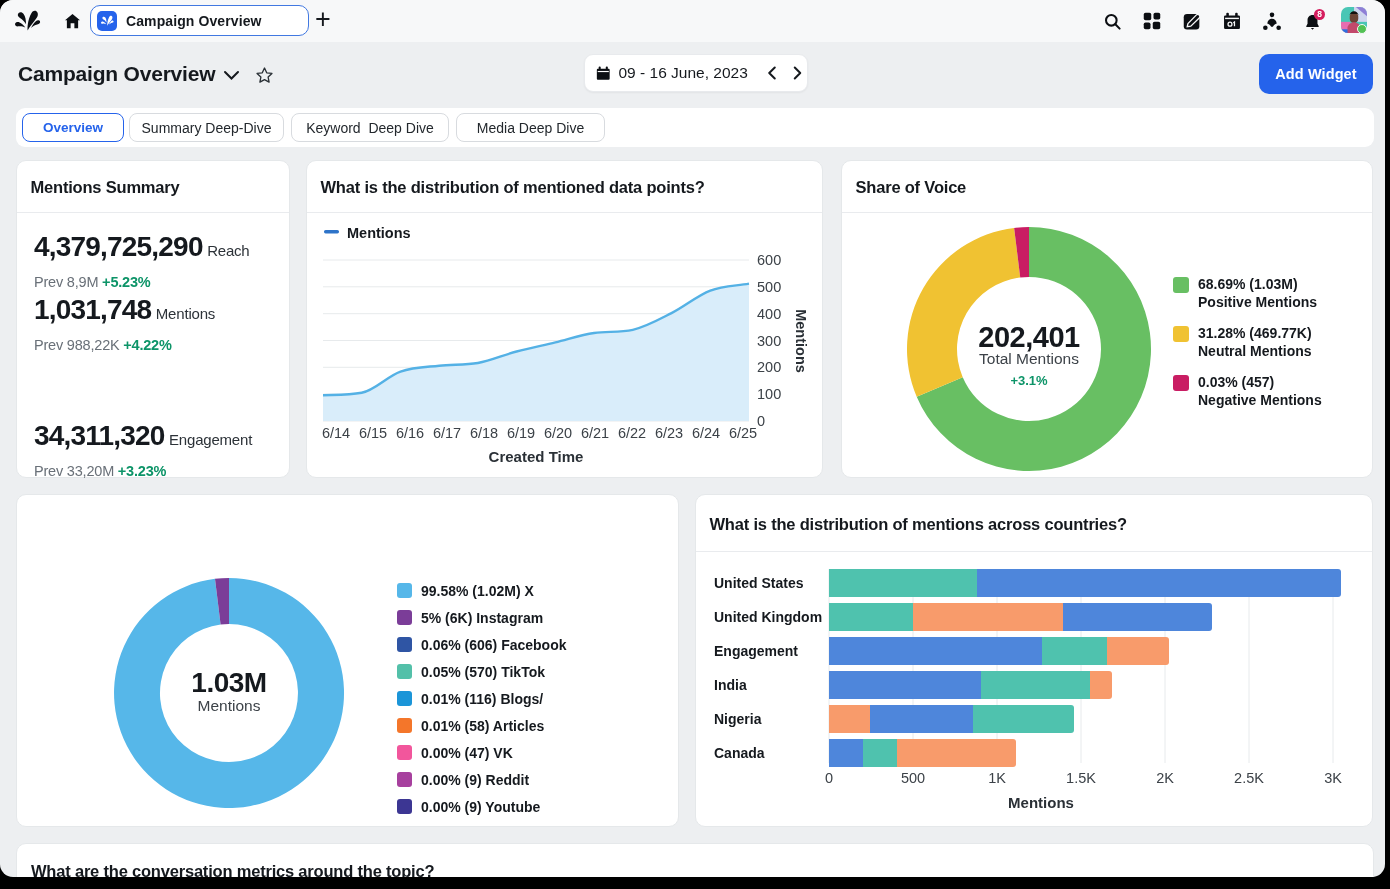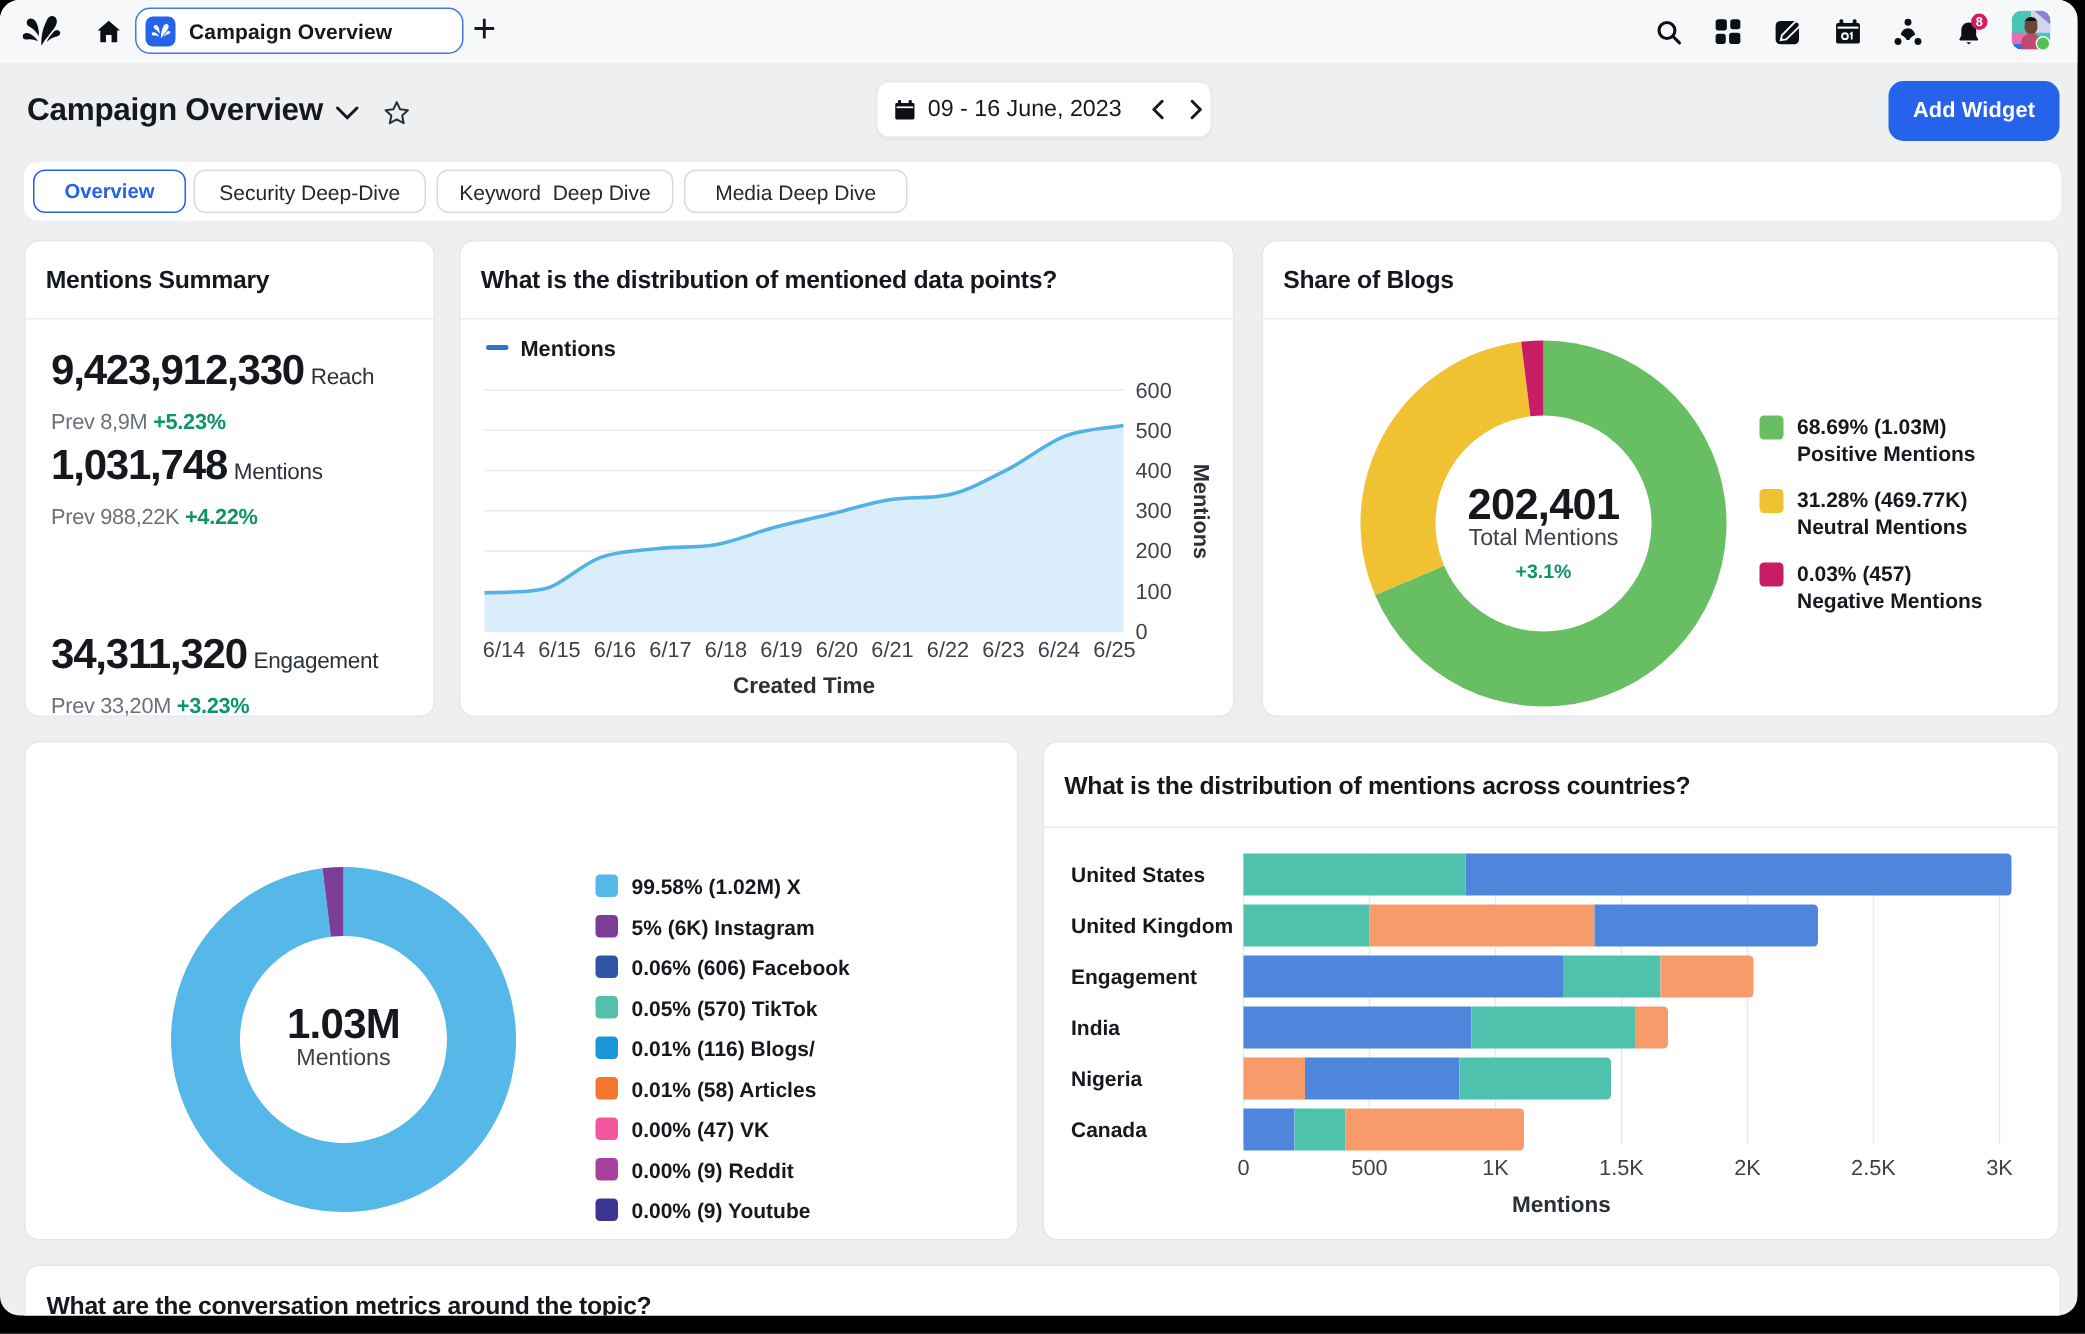--- a/index.html
+++ b/index.html
@@ -149,30 +149,30 @@
         <path d="M7.5 1.5 L2 7 L7.5 12.5"></path>
       </svg>
     <svg style="margin-left:17px;" width="9.5" height="14" viewBox="0 0 9 14" fill="none" stroke="#15191e" stroke-width="2" stroke-linecap="round" stroke-linejoin="round">
         <path d="M1.5 1.5 L7 7 L1.5 12.5"></path>
       </svg>
   </div>
   <div id="addwidget">Add Widget</div>
 
   <div id="tabsbar">
     <div class="vtab active" style="left:6px; width:102px;">Overview</div>
-    <div class="vtab" style="left:113px; width:155px;">Security Deep-Dive</div>
+    <div class="vtab" style="left:113px; width:155px;">Summary Deep-Dive</div>
     <div class="vtab" style="left:275px; width:158px;">Keyword&nbsp; Deep Dive</div>
     <div class="vtab" style="left:440px; width:149px;">Media Deep Dive</div>
   </div>
 
   <div class="card" id="cardA" style="left:16px; top:160px; width:274px; height:318px;">
     <div class="chead">
         <div class="ct">Mentions Summary</div>
       </div>
-    <div class="stat" style="top:70px;"><span class="big">9,423,912,330</span> <span class="lbl">Reach</span><div class="prev">Prev 8,9M <span class="pct">+5.23%</span></div></div>
+    <div class="stat" style="top:70px;"><span class="big">4,379,725,290</span> <span class="lbl">Reach</span><div class="prev">Prev 8,9M <span class="pct">+5.23%</span></div></div>
     <div class="stat" style="top:133px;"><span class="big">1,031,748</span> <span class="lbl">Mentions</span><div class="prev">Prev 988,22K <span class="pct">+4.22%</span></div></div>
     <div class="stat" style="top:259px;"><span class="big">34,311,320</span> <span class="lbl">Engagement</span><div class="prev">Prev 33,20M <span class="pct">+3.23%</span></div></div>
   </div>
 
   <div class="card" id="cardB" style="left:306px; top:160px; width:517px; height:318px;">
     <div class="chead">
         <div class="ct">What is the distribution of mentioned data points?</div>
       </div>
     <svg style="position:absolute; left:0; top:0;" width="517" height="318" viewBox="0 0 517 318">
 
@@ -215,21 +215,21 @@
         <text x="362" y="277">6/23</text>
         <text x="399" y="277">6/24</text>
         <text x="436" y="277">6/25</text>
       </g>
       <text x="229" y="301" font-size="15px" font-weight="bold" fill="#2a3036" font-family="Liberation Sans" text-anchor="middle">Created Time</text>
     </svg>
   </div>
 
   <div class="card" id="cardC" style="left:841px; top:160px; width:532px; height:318px;">
     <div class="chead">
-        <div class="ct">Share of Blogs</div>
+        <div class="ct">Share of Voice</div>
       </div>
     <svg style="position:absolute; left:0; top:0;" width="532" height="318" viewBox="0 0 532 318">
       <path d="M187.00 66.00 A122 122 0 1 1 74.70 235.67 L120.72 216.13 A72 72 0 1 0 187.00 116.00 Z" fill="#68bf63"></path>
       <path d="M74.70 235.67 A122 122 0 0 1 172.13 66.91 L178.23 116.54 A72 72 0 0 0 120.72 216.13 Z" fill="#f0c232"></path>
       <path d="M172.13 66.91 A122 122 0 0 1 187.00 66.00 L187.00 116.00 A72 72 0 0 0 178.23 116.54 Z" fill="#c91d63"></path>
     </svg>
     <div style="position:absolute; left:115px; top:160px; width:144px; text-align:center; font-size:29px; font-weight:bold; color:#15191e; letter-spacing:-0.5px;">202,401</div>
     <div style="position:absolute; left:115px; top:189px; width:144px; text-align:center; font-size:15.5px; color:#3c4248;">Total Mentions</div>
     <div style="position:absolute; left:115px; top:212px; width:144px; text-align:center; font-size:13px; font-weight:bold; color:#0d9468;">+3.1%</div>
     <div class="sovleg" style="left:331px; top:114px;">

